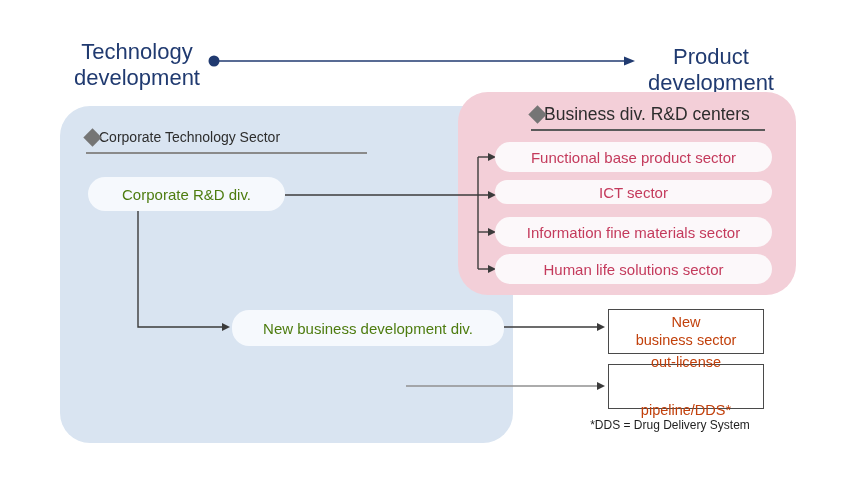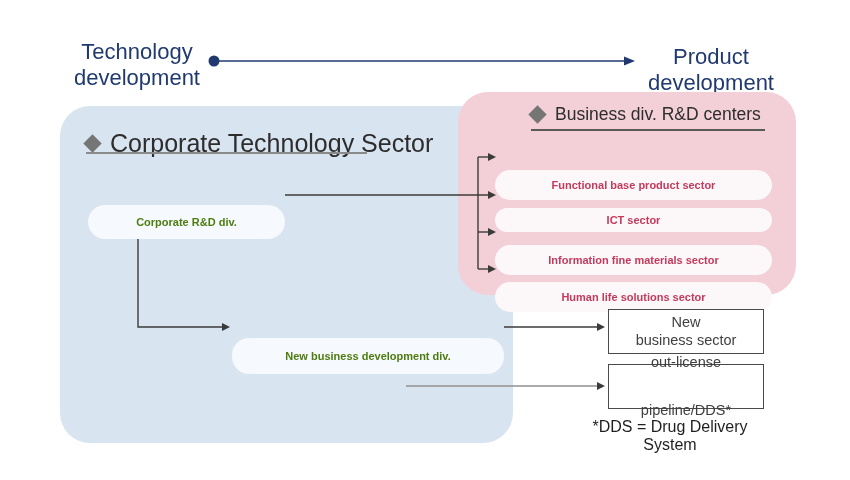--- a/index.html
+++ b/index.html
@@ -12,53 +12,53 @@
     position:absolute;color:#203a70;font-size:22px;font-weight:400;
     text-align:center;line-height:1.18;width:160px;
   }
   #flow-label-left{left:57px;top:39px;}
   #flow-label-right{left:631px;top:44px;}
   
   .panel{position:absolute;border-radius:30px;}
   #panel-blue{left:60px;top:106px;width:453px;height:337px;background:#d9e4f1;}
   #panel-pink{left:458px;top:92px;width:338px;height:203px;background:#f3cfd8;}
   
-  .heading{position:absolute;display:flex;align-items:center;gap:11px;color:#2d2d2d;}
+  .heading{position:absolute;display:flex;align-items:center;color:#2d2d2d;}
   .diamond{width:13px;height:13px;background:#757575;transform:rotate(45deg);flex:0 0 auto;}
-  #heading-corporate{left:86px;top:129px;font-size:25px;}
+  #heading-corporate{left:86px;top:129px;font-size:14px;}
   #heading-business{left:531px;top:104px;font-size:17.5px;}
   .heading-underline{position:absolute;height:2px;}
   #underline-corporate{left:86px;top:152px;width:281px;background:#8a8a8a;}
   #underline-business{left:531px;top:129px;width:234px;background:#5a5a5a;}
   
   .pill{
     position:absolute;display:flex;align-items:center;justify-content:center;
-    border-radius:17px;font-weight:700;font-size:11px;white-space:nowrap;margin-top:28px;
+    border-radius:17px;font-weight:400;font-size:15px;white-space:nowrap;
   }
   .pill-blue{background:#f6f9fd;color:#4d7c0f;}
   .pill-pink{background:#fcf8fa;color:#c43a5c;border-radius:15px;}
   #pill-corporate-rd{left:88px;top:177px;width:197px;height:34px;}
   #pill-new-bizdev{left:232px;top:310px;width:272px;height:36px;}
   #pill-nucleic{left:90px;top:369px;width:316px;height:34px;}
   #pill-functional{left:495px;top:142px;width:277px;height:30px;}
   #pill-ict{left:495px;top:180px;width:277px;height:24px;text-align:center;}
   #pill-infomaterials{left:495px;top:217px;width:277px;height:30px;text-align:center;}
   #pill-humanlife{left:495px;top:254px;width:277px;height:30px;}
   
   .outbox{
     position:absolute;left:608px;width:154px;height:43px;background:#ffffff;
     border:1.5px solid #4a4a4a;display:flex;flex-direction:column;align-items:center;
-    justify-content:center;font-size:14.5px;color:#404040;line-height:1.2;text-align:center;
+    justify-content:center;font-size:14.5px;color:#c2410c;line-height:1.2;text-align:center;
   }
   #box-newbiz{top:309px;}
   #box-outlicense{top:364px;gap:31px;}
   
   #footnote{
     position:absolute;left:565px;top:418px;width:210px;text-align:center;
-    font-size:16px;color:#1f1f1f;
+    font-size:12px;color:#1f1f1f;
   }
   
   #connectors{position:absolute;left:0;top:0;width:850px;height:480px;pointer-events:none;}
 </style>
 </head>
 <body>
 
 <div id="stage">
 
   <div id="flow-label-left" class="flow-label">Technology development</div>

